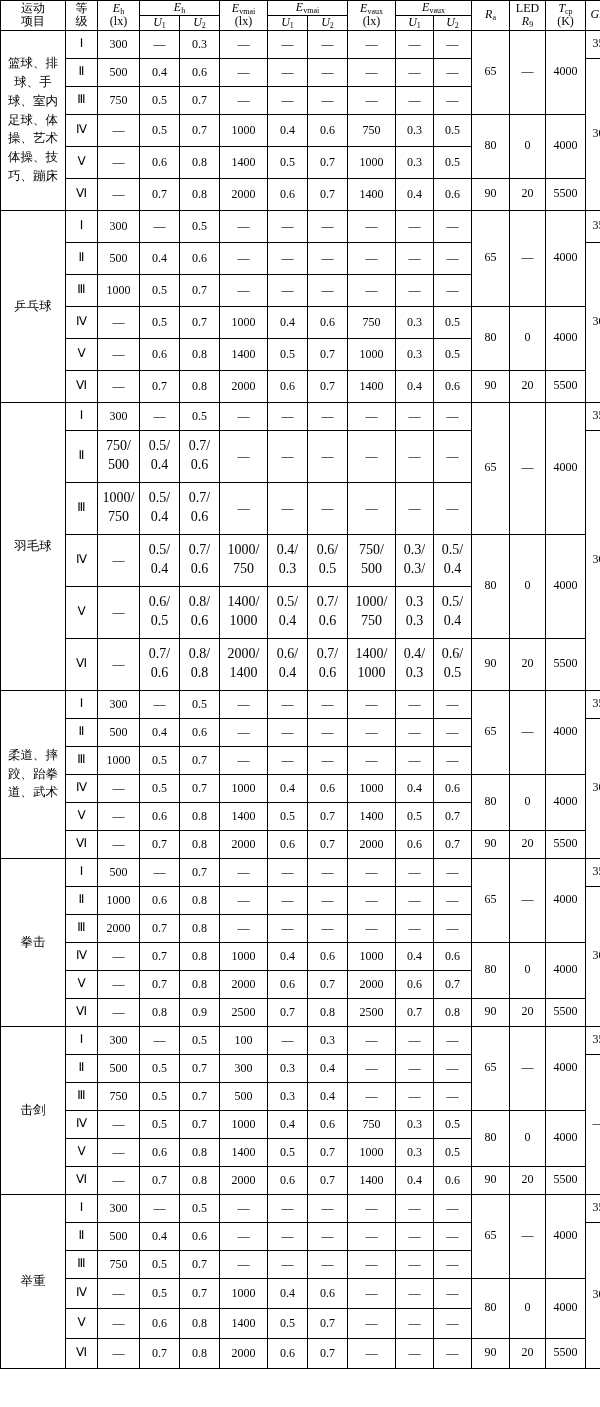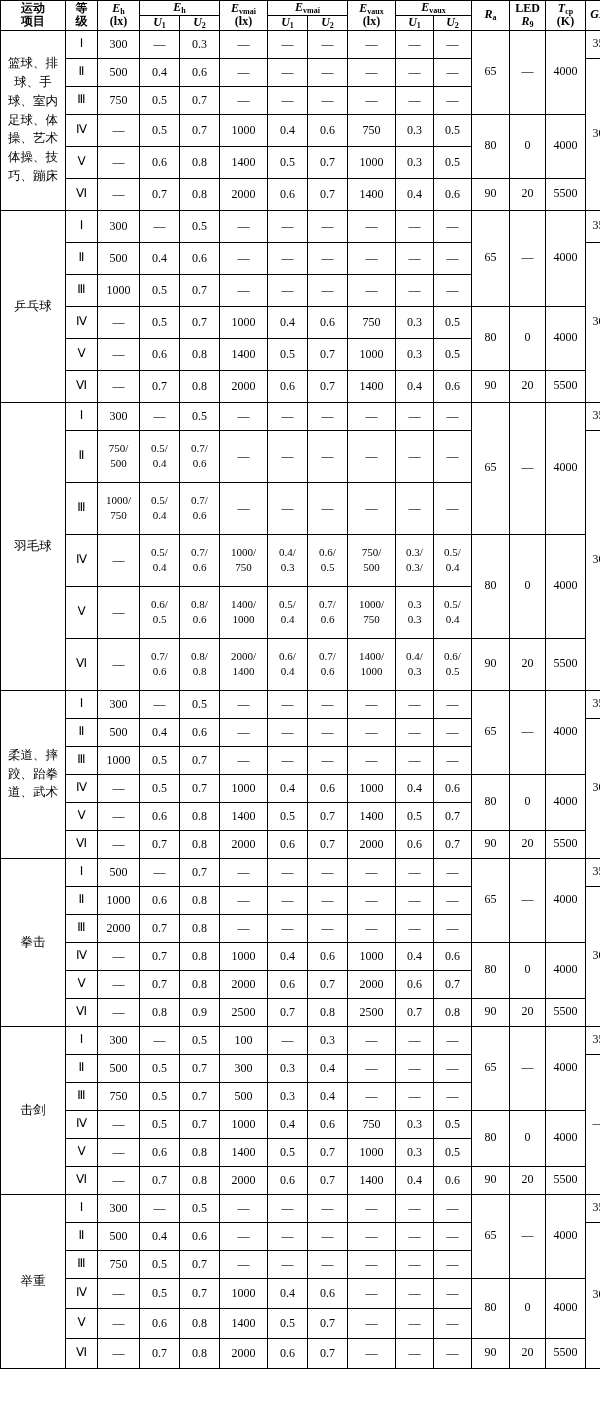--- a/index.html
+++ b/index.html
@@ -1,26 +1,26 @@
 <!DOCTYPE html>
 <html><head>
 <meta charset="utf-8">
 <style>
   html,body{margin:0;padding:0;background:#fff;}
   body{font-family:"Liberation Serif", serif;color:#000;}
   #sheet{width:600px;height:1407px;position:relative;box-sizing:border-box;}
   table{border-collapse:collapse;width:600px;table-layout:fixed;}
   td,th{border:1px solid #000;text-align:center;vertical-align:middle;font-size:12px;padding:0;line-height:1.15;font-weight:normal;}
-  .hdr td{font-size:12px;font-weight:bold;}
+  .hdr td{font-size:12px;}
   sub{font-size:8px;vertical-align:baseline;position:relative;top:2px;}
   .it{font-style:italic;}
   .sport{font-size:12.5px;line-height:1.5;padding:0 4px;}
   .lvl{font-size:12px;}
   .two{line-height:1.35;}
-  .small{font-size:11px;margin-top:6px;}
+  .small{font-size:14px;margin-top:6px;}
 </style>
 </head>
 <body>
 
 <div id="sheet">
   <table>
     <colgroup>
       <col style="width:65px">
         <col style="width:32px">
         <col style="width:42px">

